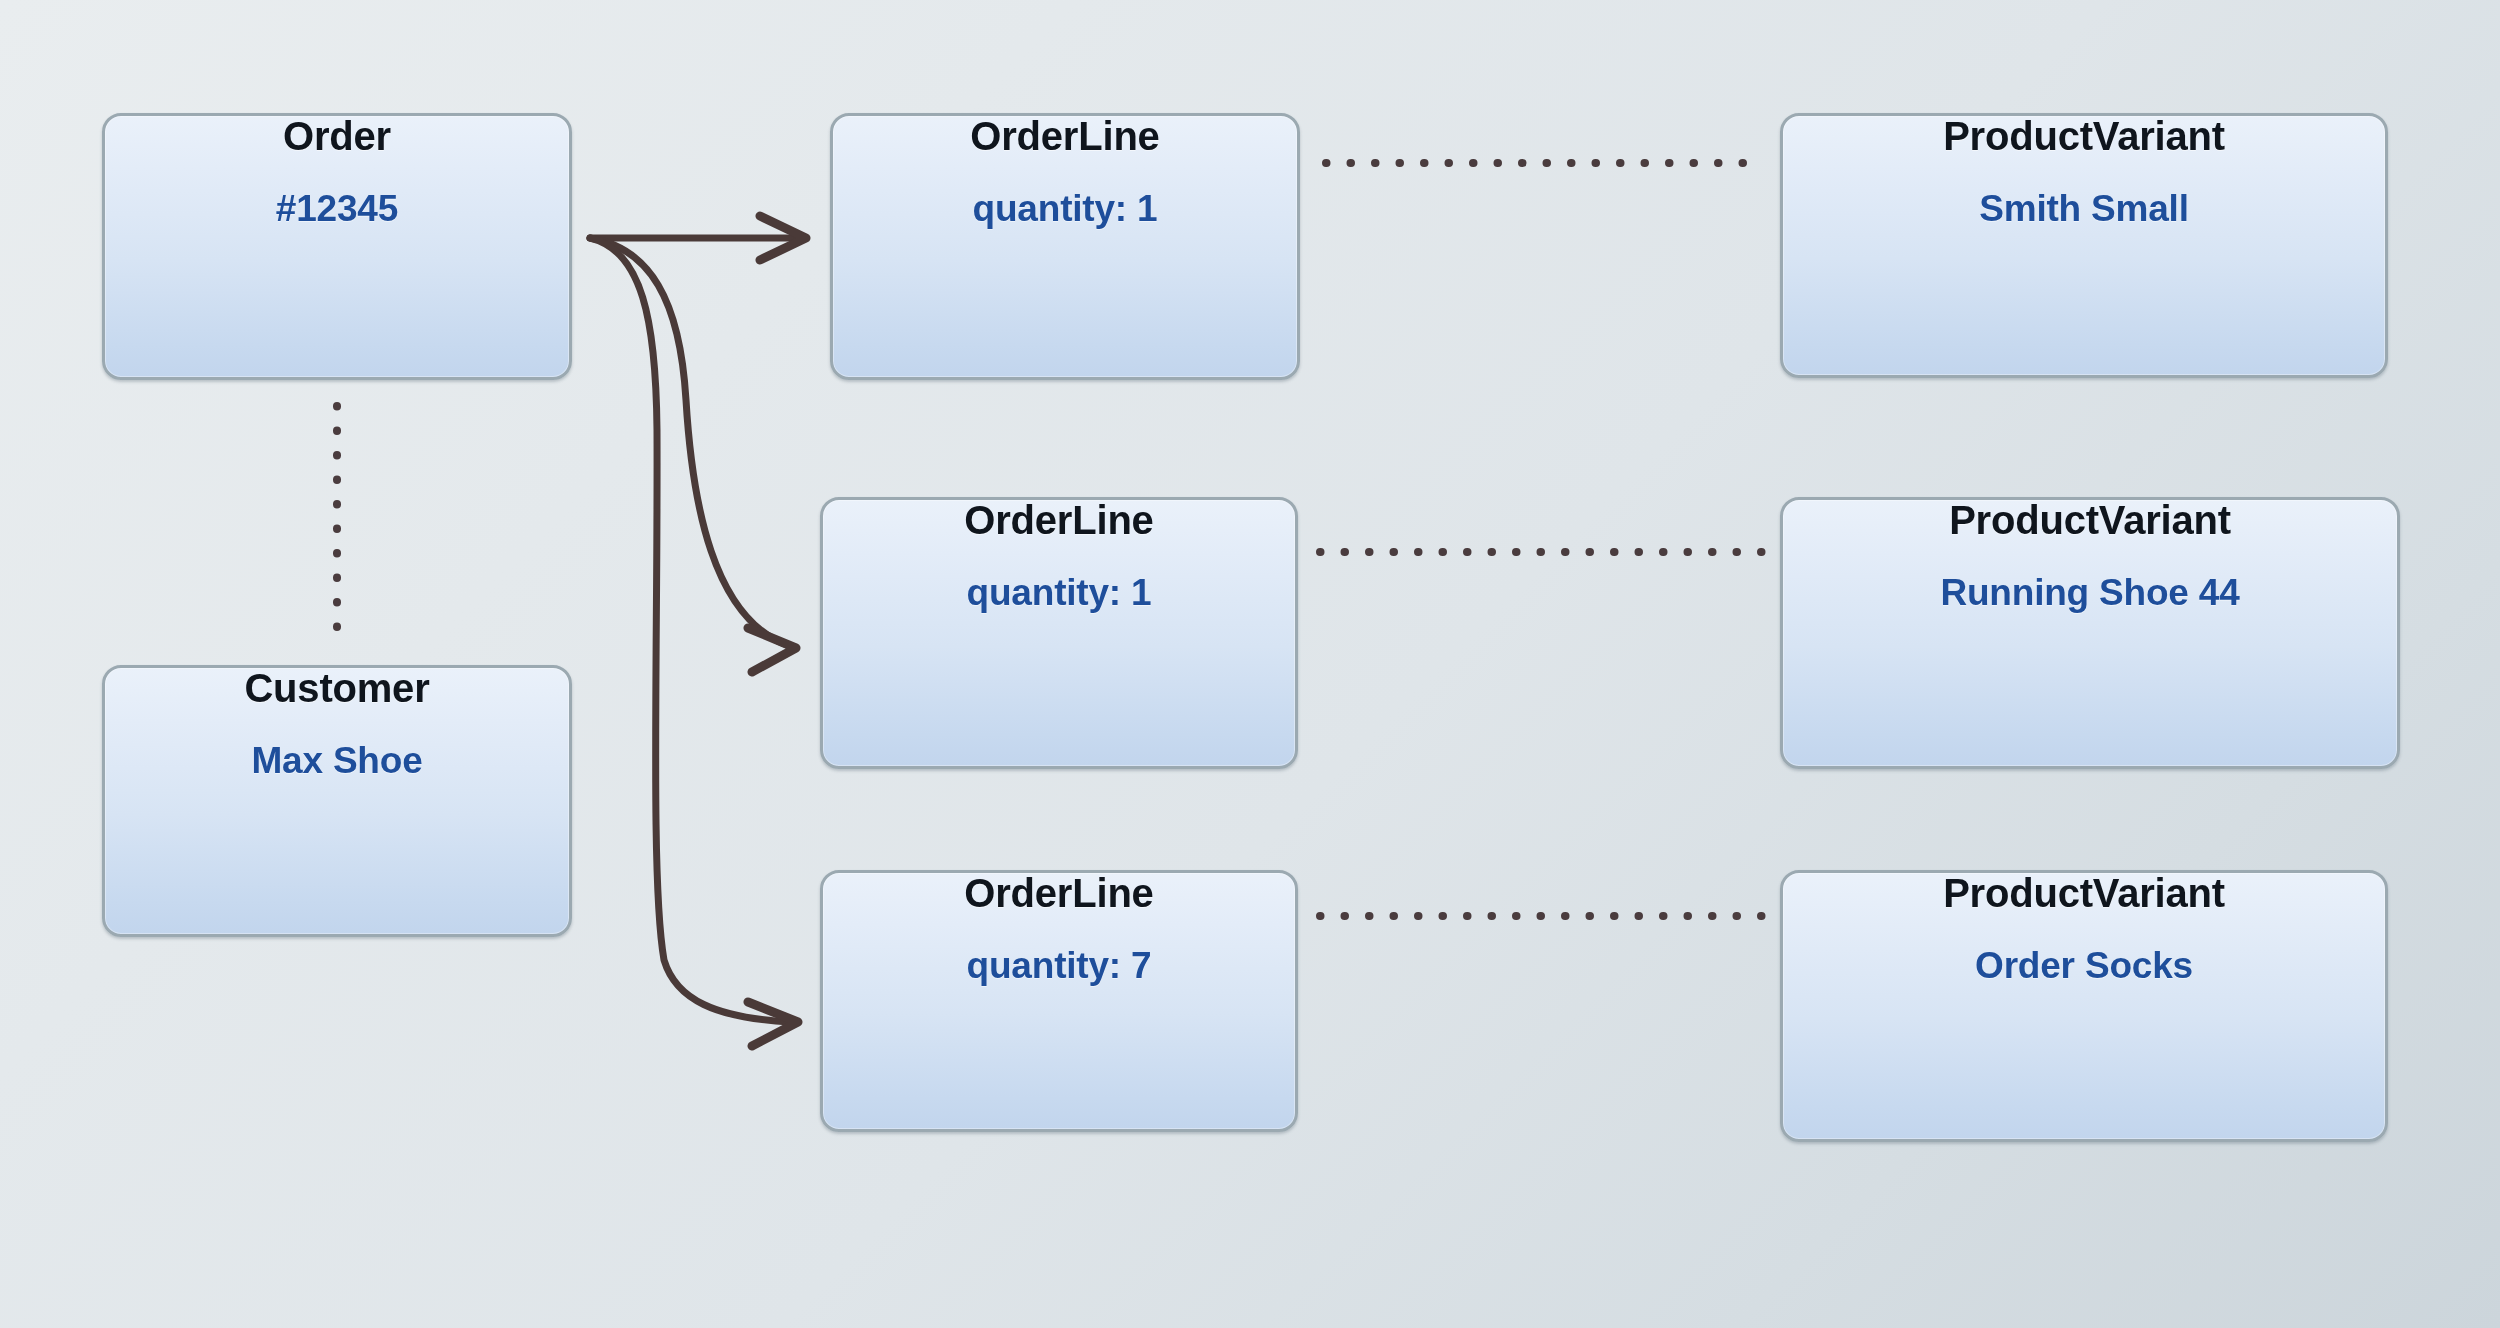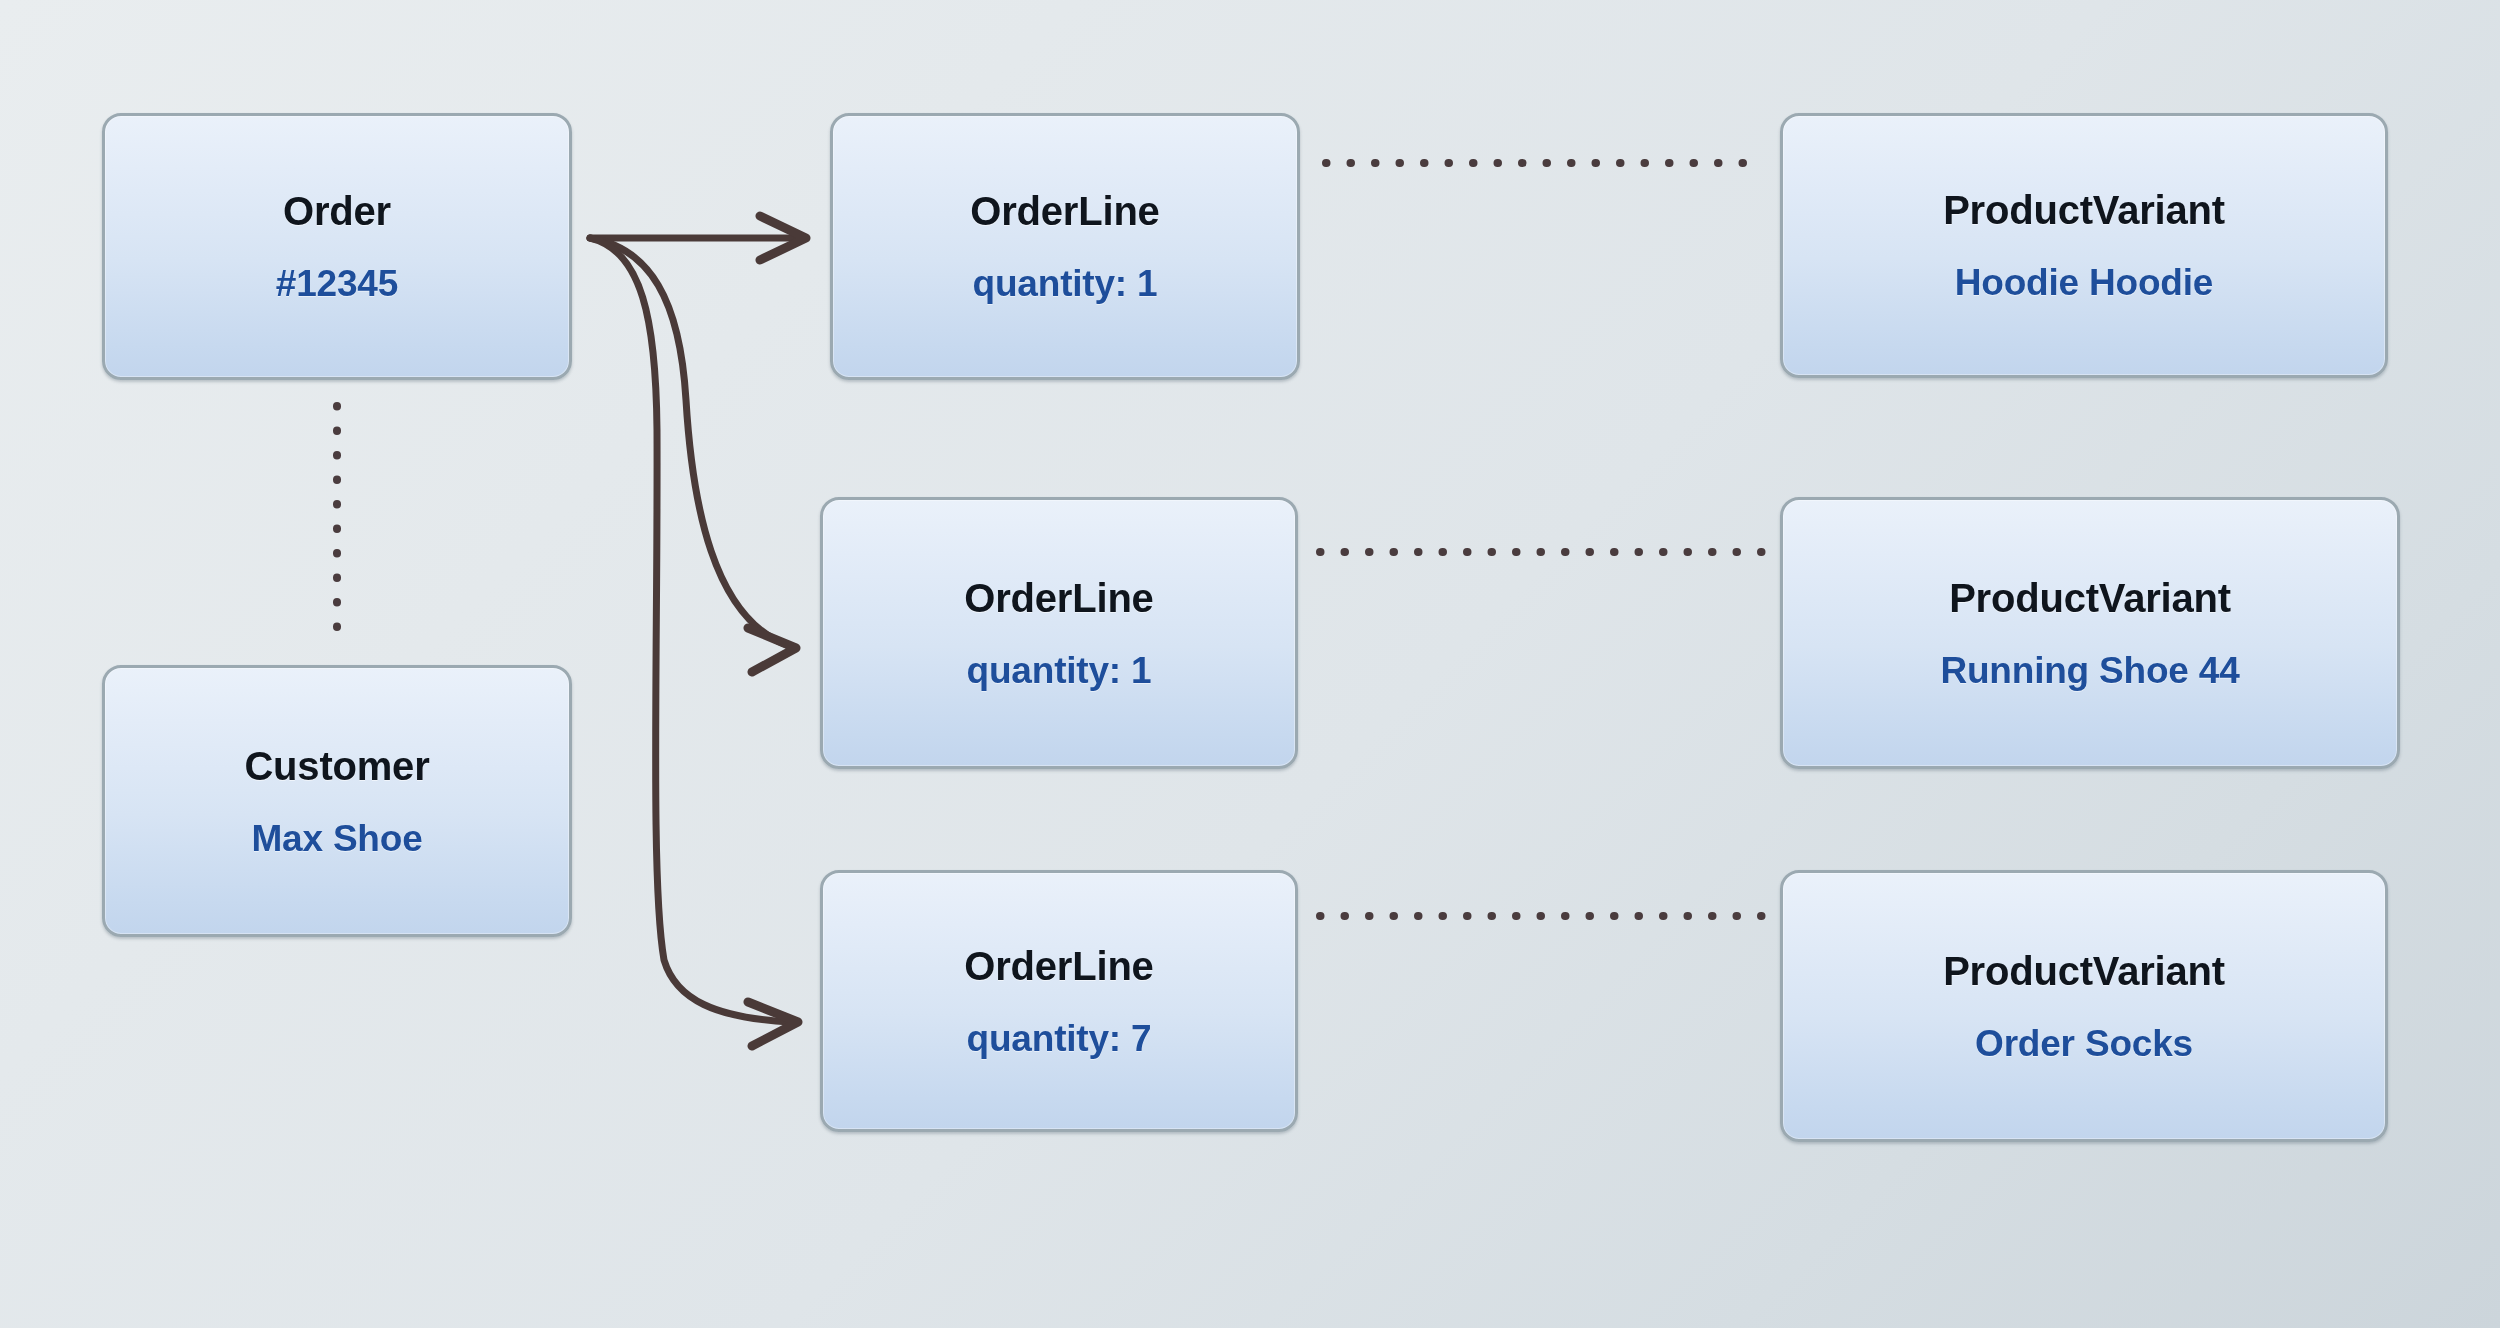--- a/index.html
+++ b/index.html
@@ -31,21 +31,21 @@
     position: absolute;
     z-index: 3;
     box-sizing: border-box;
     border: 3px solid #9ba9b1;
     border-radius: 19px;
     background: linear-gradient(to bottom, #eaf1fa 0%, #e3ecf8 20%, #d7e4f4 55%, #c7d9ef 88%, #c2d5ed 100%);
     box-shadow: 0 2px 3px rgba(80,95,110,0.30), 0 0 0 1px rgba(255,255,255,0.35) inset;
     display: flex;
     flex-direction: column;
     align-items: center;
-    justify-content: center;
+    justify-content: flex-start;
   }
   .node-title {
     font-size: 40px;
     font-weight: bold;
     color: #0f151d;
     line-height: 1;
     letter-spacing: -0.2px;
     text-shadow: 0 1px 0 rgba(255,255,255,0.55);
     white-space: nowrap;
   }
@@ -143,21 +143,21 @@
 
   <div class="node" id="node-orderline-3">
     <div class="node-title">OrderLine</div>
     <div class="gap-std"></div>
     <div class="node-sub">quantity: 7</div>
   </div>
 
   <div class="node" id="node-variant-1">
     <div class="node-title">ProductVariant</div>
     <div class="gap-std"></div>
-    <div class="node-sub">Hoodie Hoodie</div>
+    <div class="node-sub">Smith Small</div>
   </div>
 
   <div class="node" id="node-variant-2">
     <div class="node-title">ProductVariant</div>
     <div class="gap-std"></div>
     <div class="node-sub">Running Shoe 44</div>
   </div>
 
   <div class="node" id="node-variant-3">
     <div class="node-title">ProductVariant</div>

